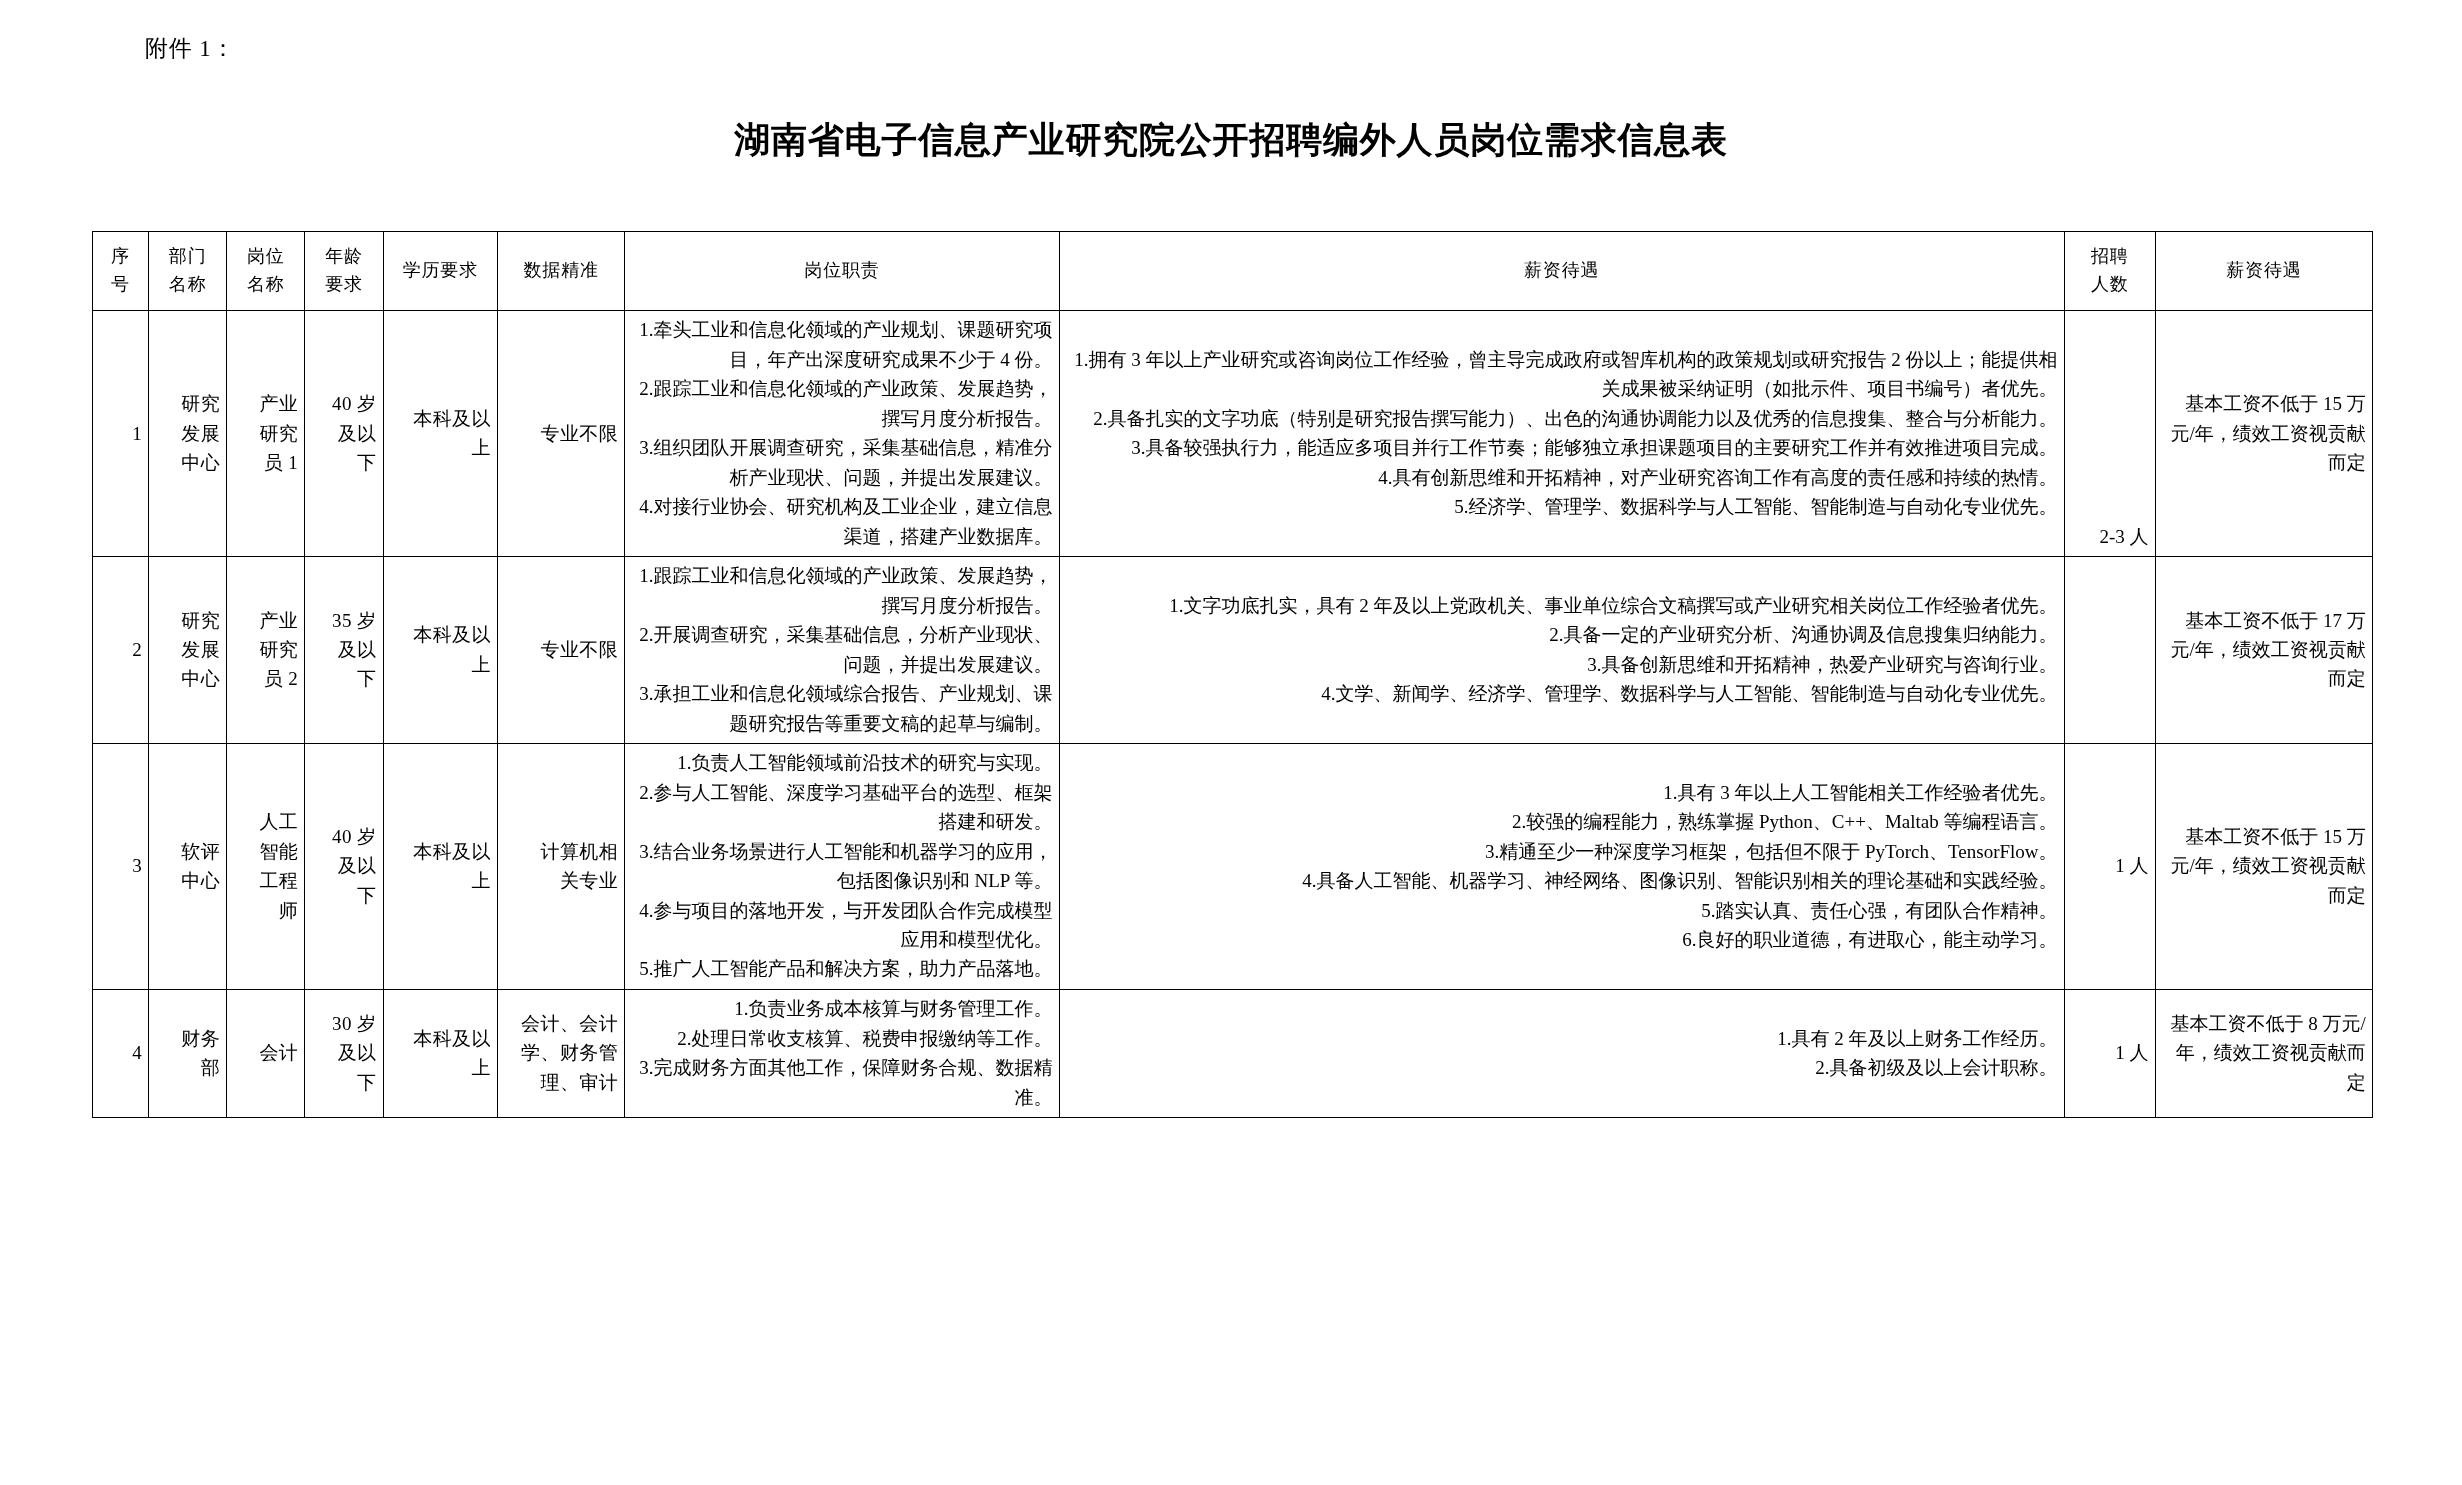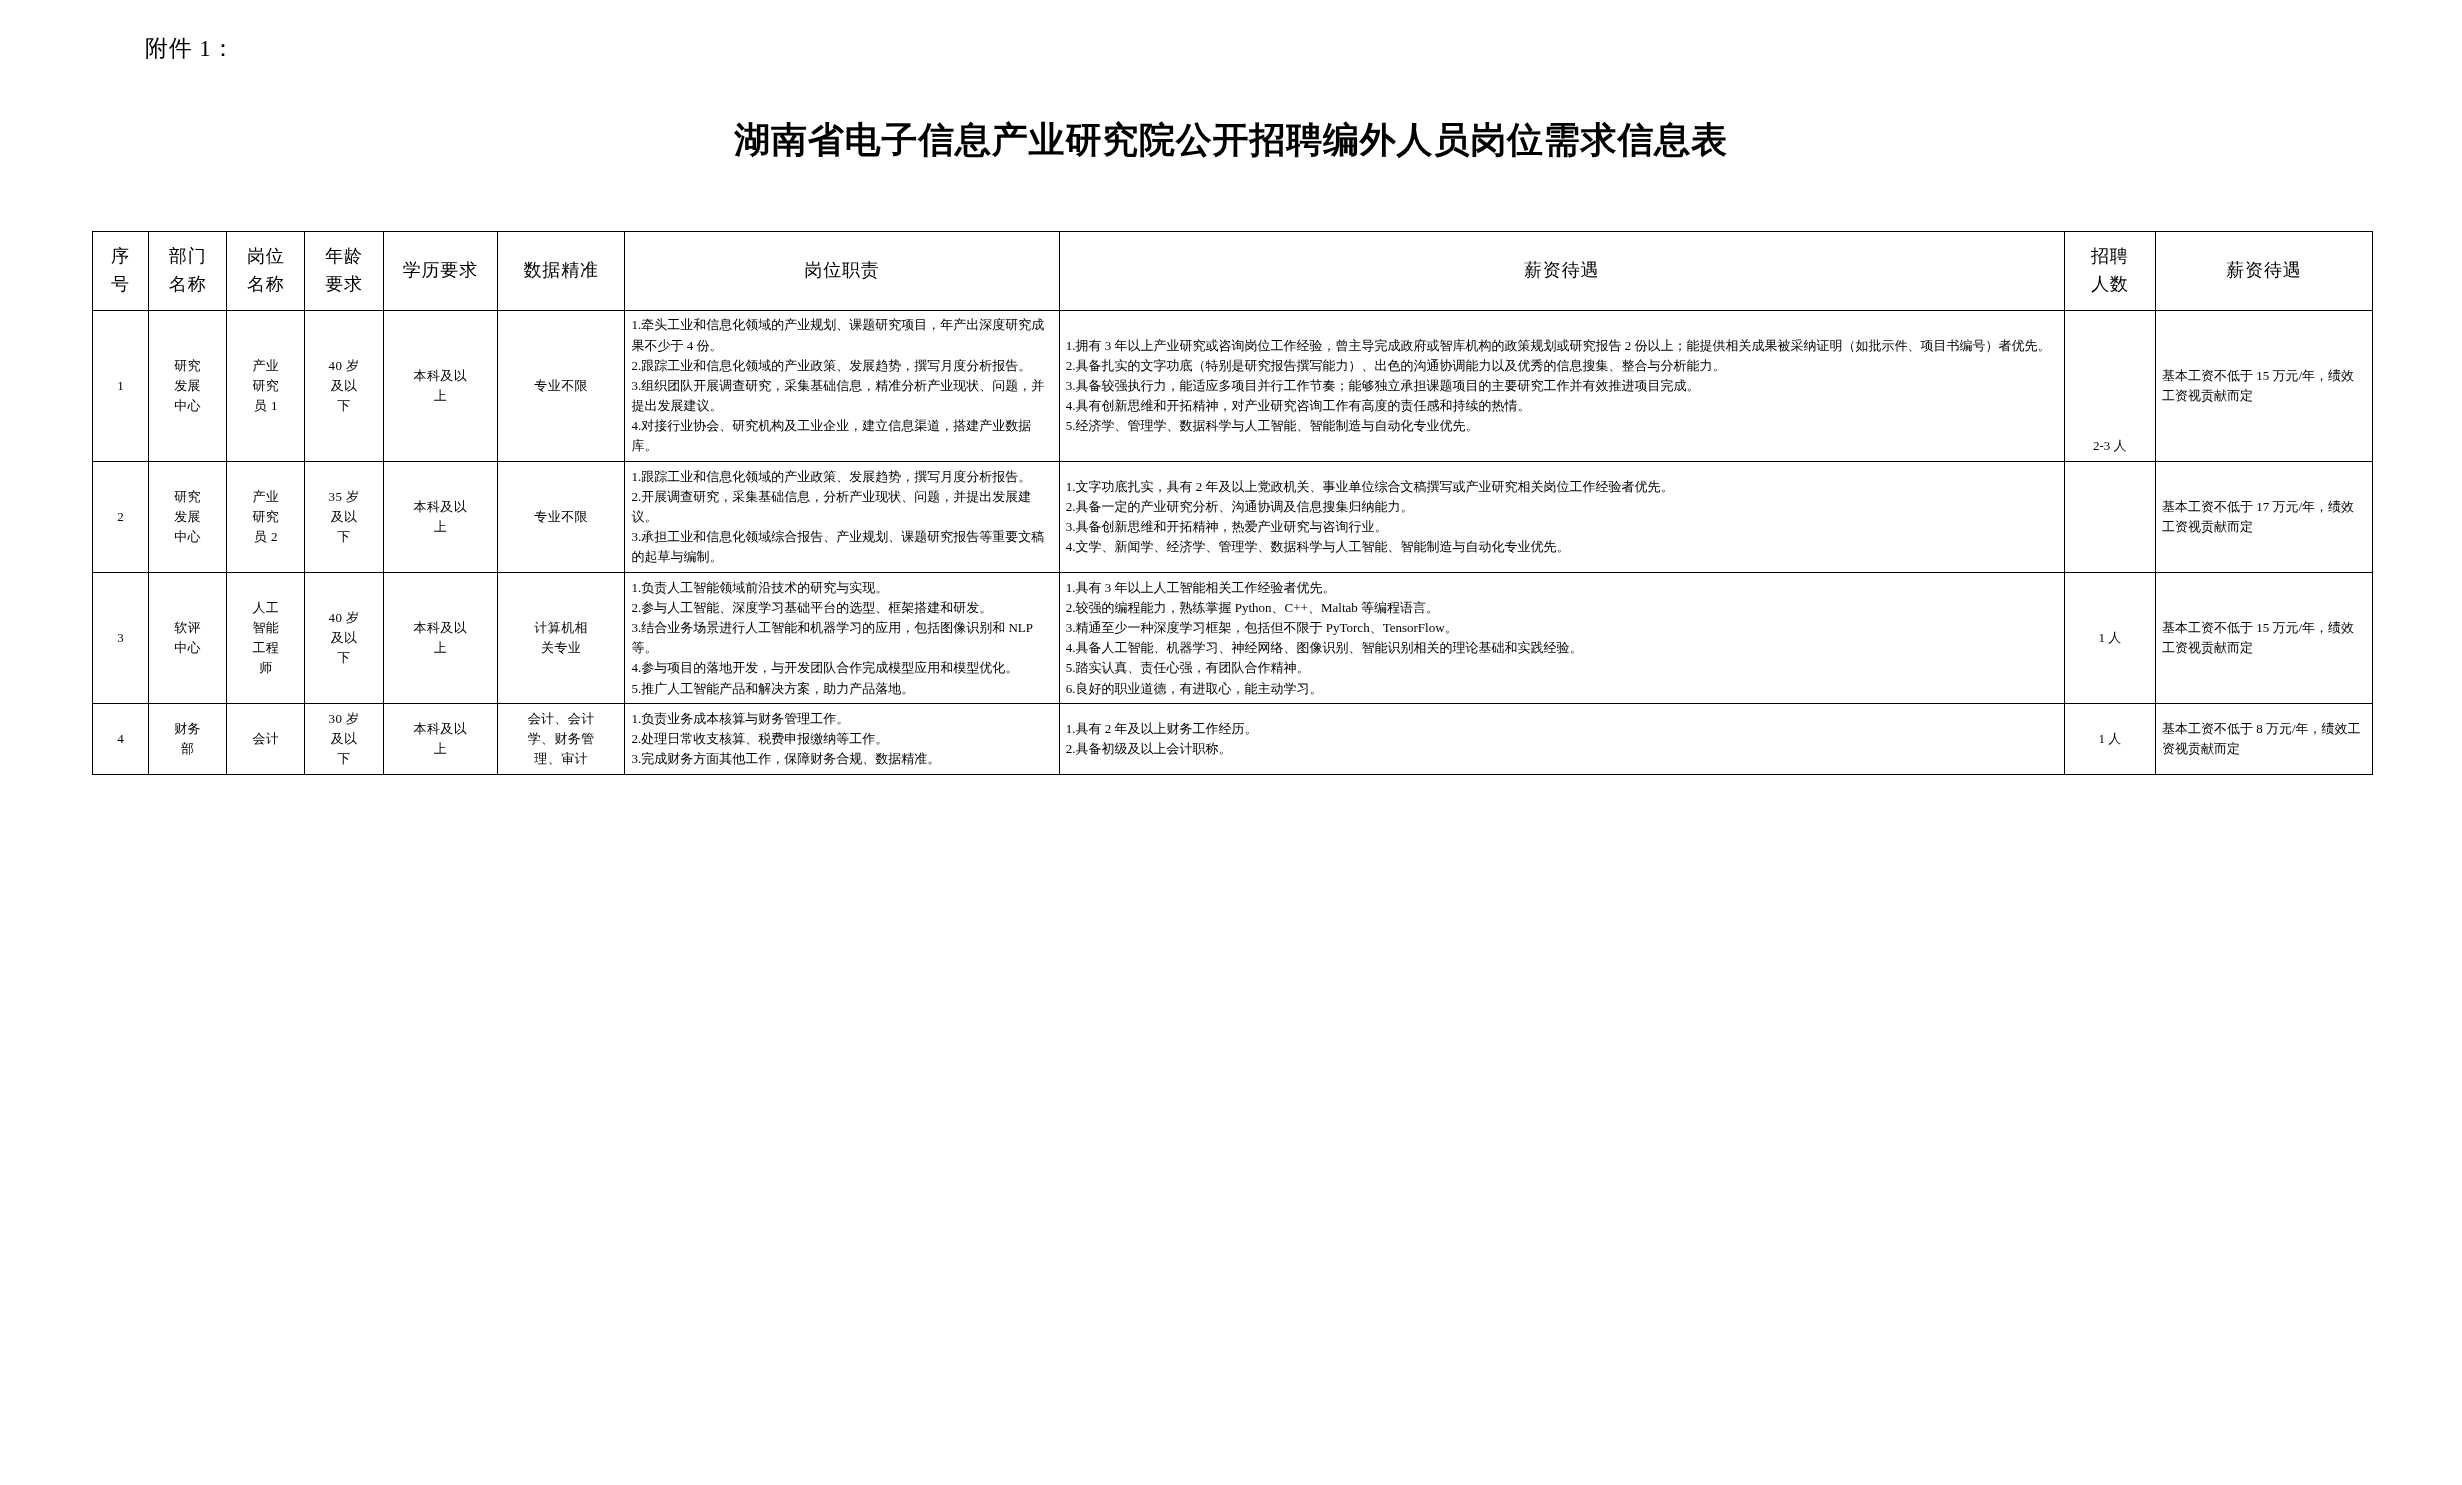--- a/index.html
+++ b/index.html
@@ -47,24 +47,25 @@
     width: 2281px;
   }
   table.jobs {
     border-collapse: collapse;
     width: 2281px;
     table-layout: fixed;
   }
   table.jobs th, table.jobs td {
     border: 1.2px solid #000000;
     vertical-align: middle;
-    font-size: 13px;
+    font-size: 19px;
     line-height: 1.55;
     padding: 4.7px 6.2px;
     box-sizing: border-box;
+    text-align: right;
   }
   table.jobs thead th {
     text-align: center;
     font-weight: normal;
     font-size: 18px;
     padding: 11px 3.1px;
     letter-spacing: 0.8px;
   }
   td.c-idx, td.c-dept, td.c-post, td.c-age, td.c-edu, td.c-major,
   td.c-count, td.c-salary {

